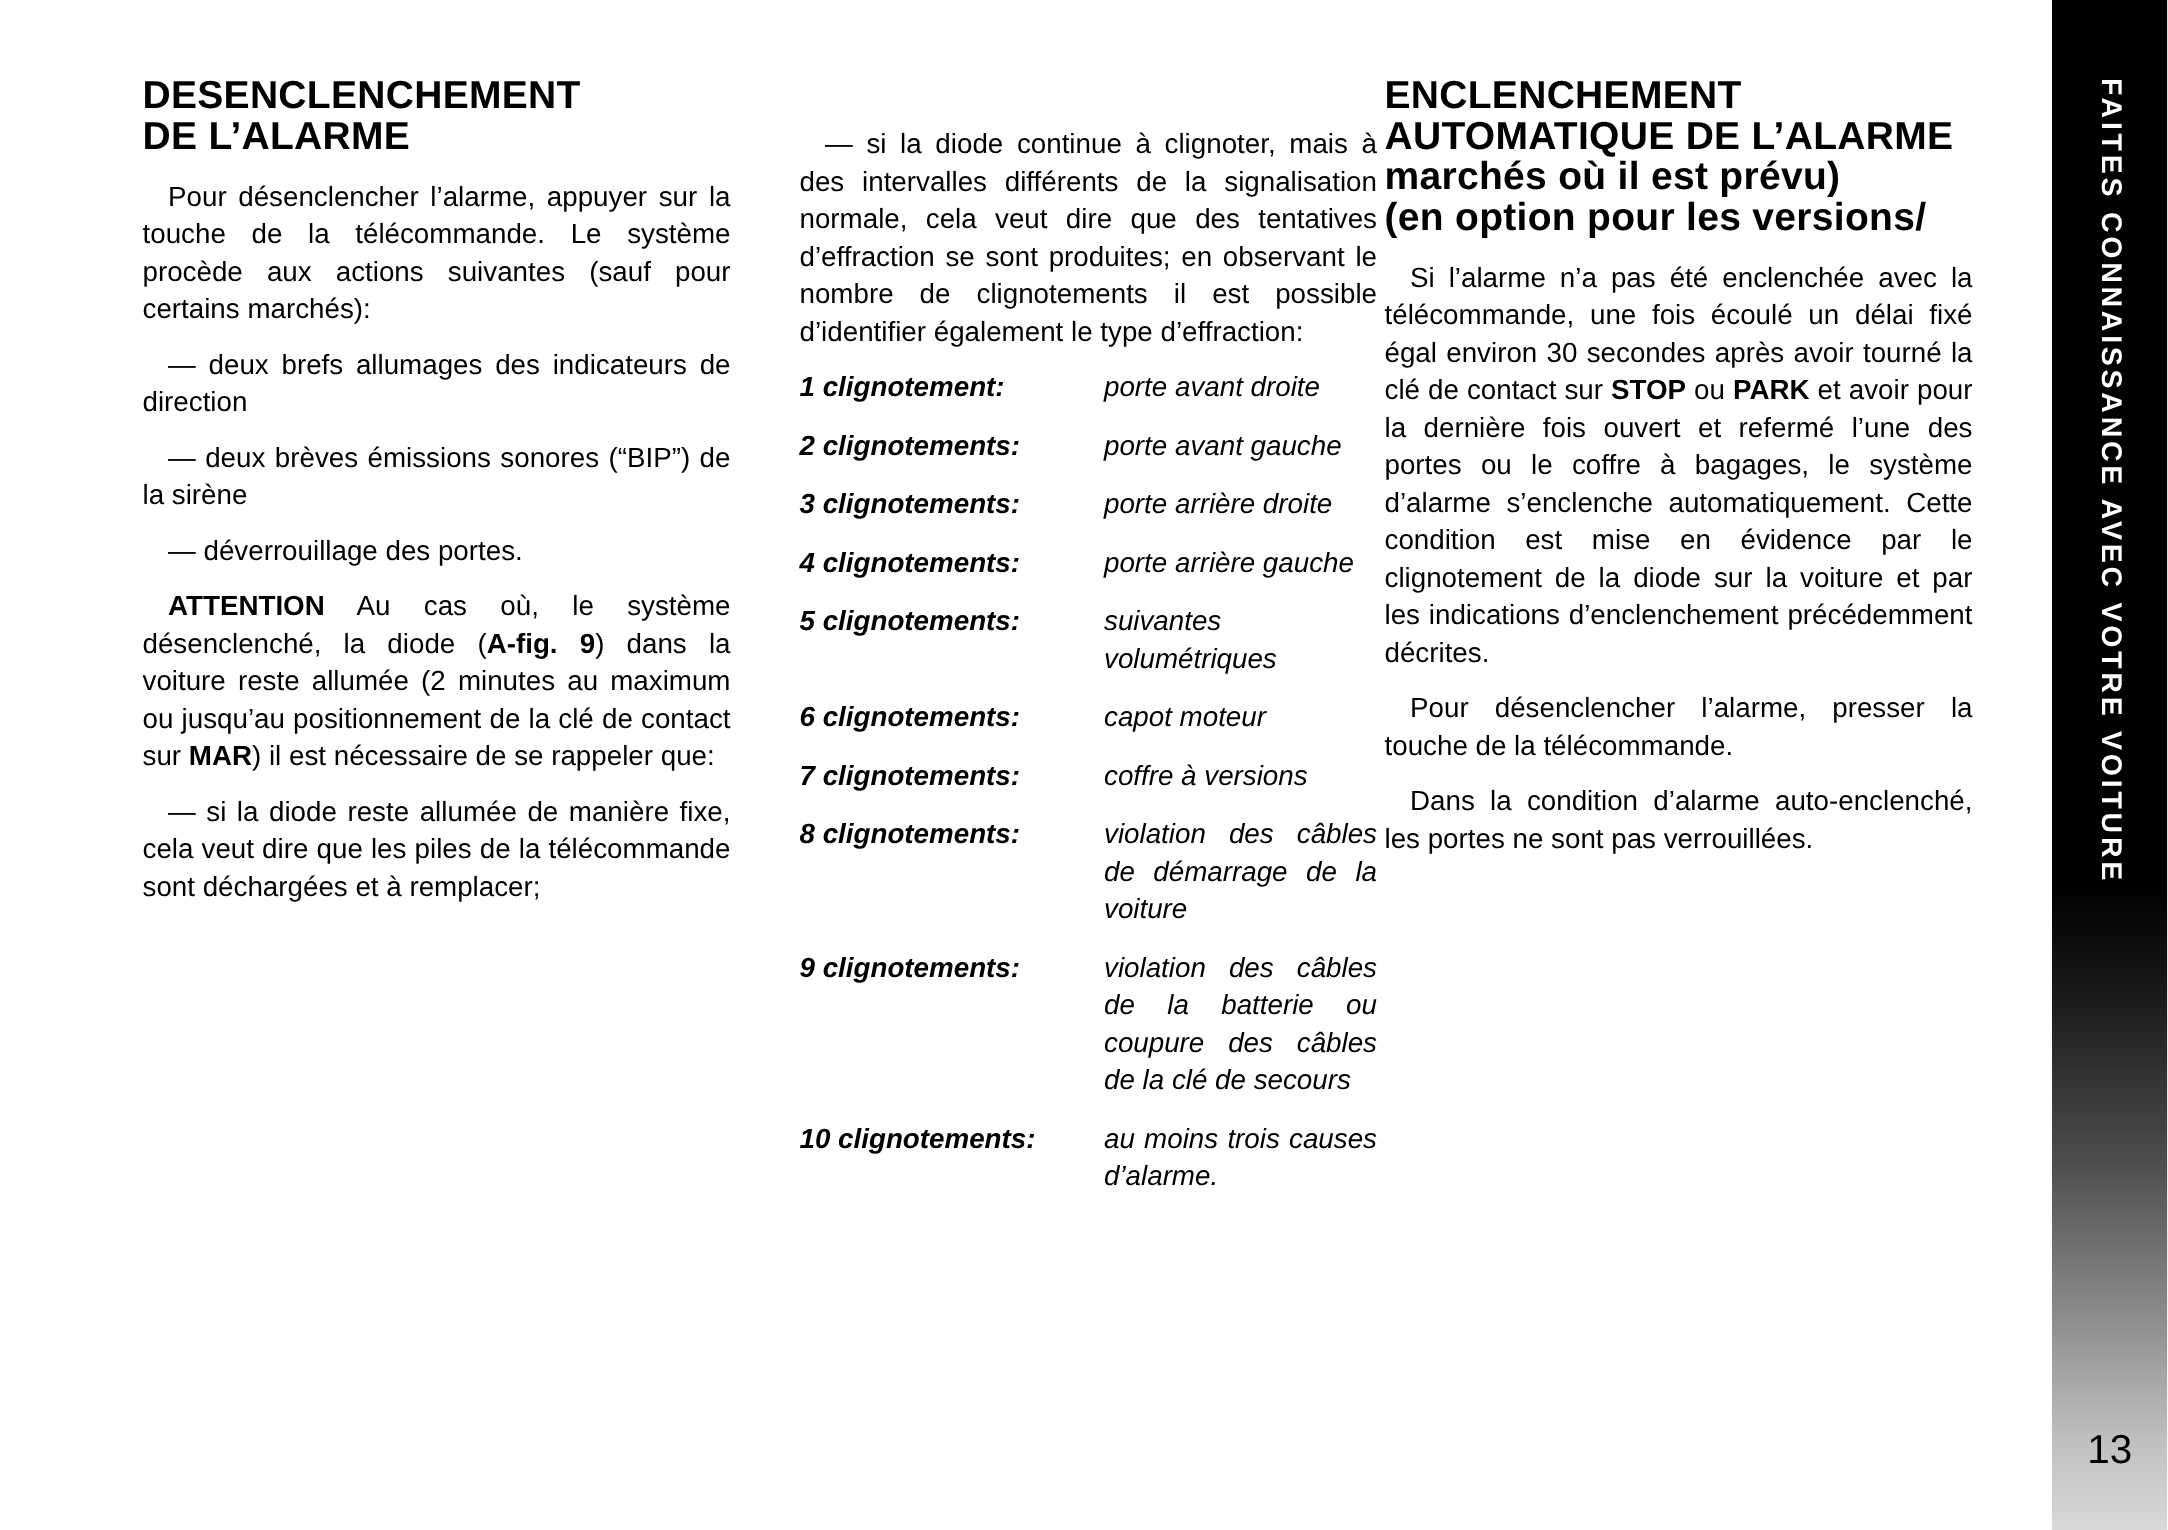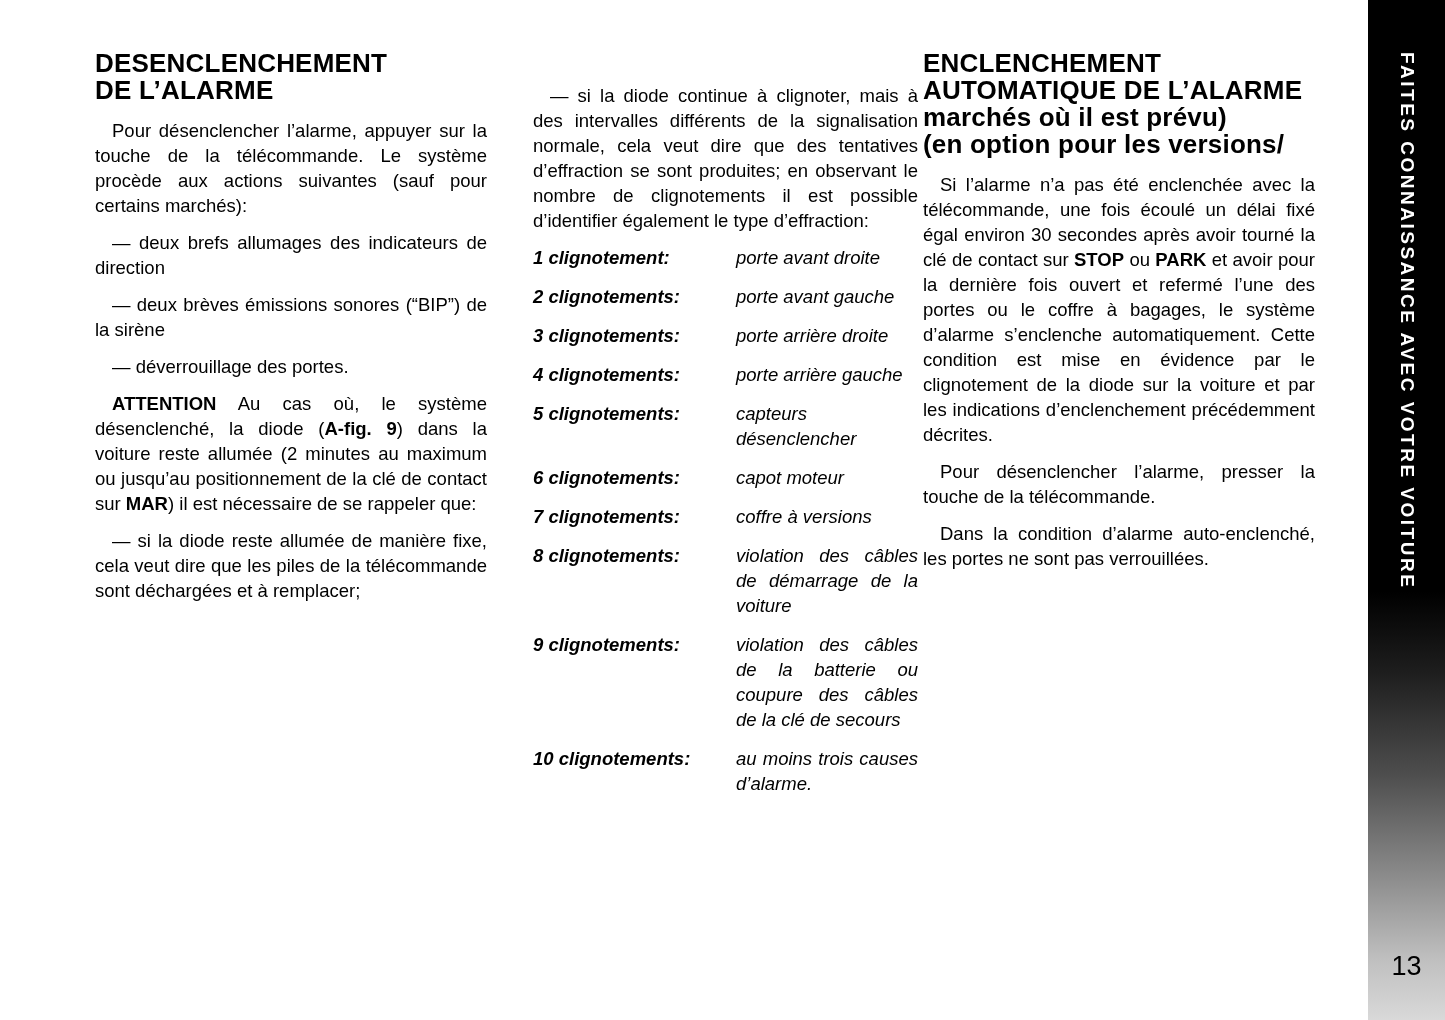--- a/index.html
+++ b/index.html
@@ -126,21 +126,21 @@
       <div class="blink-row">
         <span class="term">3 clignotements:</span>
         <span class="desc">porte arrière droite</span>
       </div>
       <div class="blink-row">
         <span class="term">4 clignotements:</span>
         <span class="desc">porte arrière gauche</span>
       </div>
       <div class="blink-row">
         <span class="term">5 clignotements:</span>
-        <span class="desc">capteurs désenclencher</span>
+        <span class="desc">suivantes volumétriques</span>
       </div>
       <div class="blink-row">
         <span class="term">6 clignotements:</span>
         <span class="desc">capot moteur</span>
       </div>
       <div class="blink-row">
         <span class="term">7 clignotements:</span>
         <span class="desc">coffre à versions</span>
       </div>
       <div class="blink-row">

